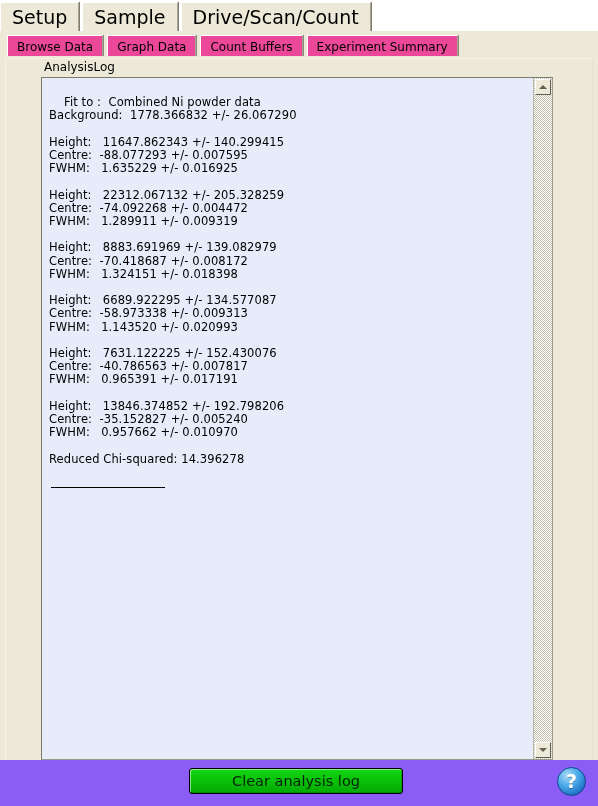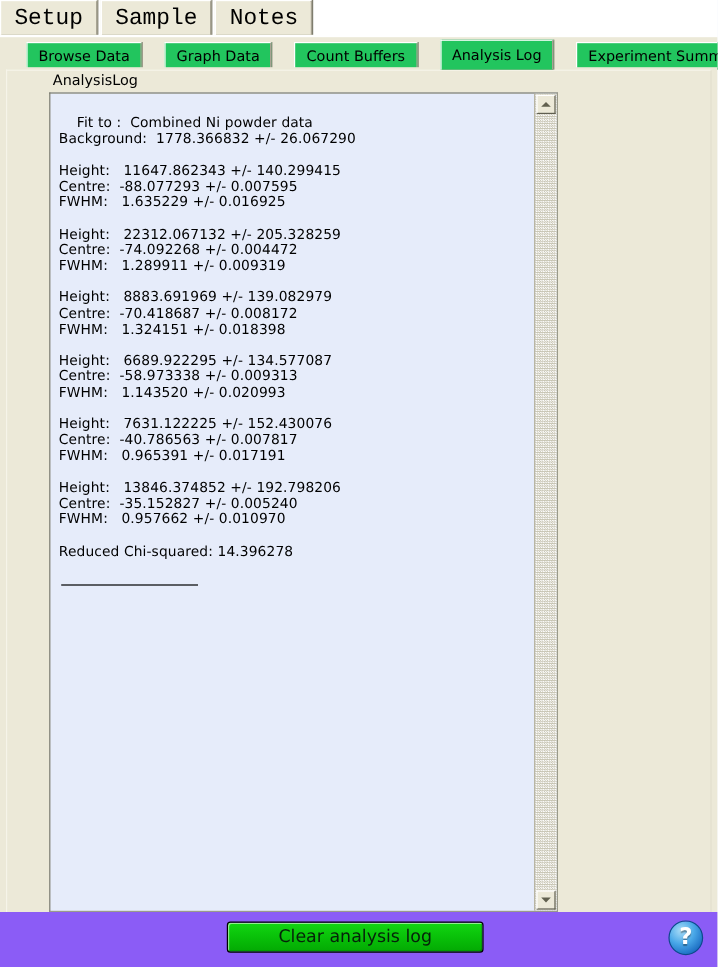--- a/index.html
+++ b/index.html
@@ -16,22 +16,21 @@
   }
 
   
   #main-tabs {
     position: absolute;
     left: 0; top: 0;
     width: 512px;
     height: 31px;
     background: #ffffff;
     display: flex;
-    align-items: flex-start;
-    font-family: Liberation Mono, monospace;
+    align-items: flex-end;
   }
   .mtab {
     position: relative;
     height: 29px;
     margin-right: 3px;
     padding: 0 11px;
     background: #ece9d8;
     border: 1px solid #ffffff;
     border-right-color: #a8a494;
     border-bottom: none;
@@ -56,34 +55,33 @@
     display: flex;
     align-items: flex-end;
     padding-left: 7px;
     box-sizing: border-box;
   }
   .stab {
     position: relative;
     height: 23px;
     margin-right: 4px;
     padding: 0 9px;
-    background: #22c55e;
+    background: #ec4899;
     border: 1px solid #ffffff;
     border-right-color: #a8a494;
     border-bottom: none;
     box-shadow: 1px 0 0 #8a8878;
     display: flex;
     align-items: center;
     justify-content: center;
     font-size: 12px;
     color: #000000;
     line-height: 1;
     box-sizing: border-box;
     white-space: nowrap;
-    margin-left: 15px;
   }
   .stab.active {
     height: 25px;
     z-index: 5;
   }
 
   
   #content-panel {
     position: absolute;
     left: 0; top: 56px;
@@ -109,21 +107,21 @@
     left: 44px; top: 61px;
     font-size: 12px;
     color: #000000;
     line-height: 1;
   }
 
   
   #log-box {
     position: absolute;
     left: 41px; top: 77px;
-    width: 424px;
+    width: 512px;
     height: 683px;
     background: #e6ecfa;
     border: 1px solid #9a9a8a;
     border-top-color: #7b7b6b;
     border-left-color: #7b7b6b;
     box-sizing: border-box;
     overflow: hidden;
   }
   #log-text {
     position: absolute;
@@ -232,37 +230,34 @@
 <body>
 
 <div id="main-tabs">
   <div class="mtab">
       <span>Setup</span>
     </div>
   <div class="mtab">
       <span>Sample</span>
     </div>
   <div class="mtab">
-      <span>Notes</span>
+      <span>Drive/Scan/Count</span>
     </div>
 
 </div>
 
 <div id="sub-tab-strip">
   <div class="stab">
       <span>Browse Data</span>
     </div>
   <div class="stab">
       <span>Graph Data</span>
     </div>
   <div class="stab">
       <span>Count Buffers</span>
-    </div>
-  <div class="stab active">
-      <span>Analysis Log</span>
     </div>
   <div class="stab">
       <span>Experiment Summary</span>
     </div>
 </div>
 
 <div id="content-panel">
   <div id="panel-frame"></div>
 </div>
 

